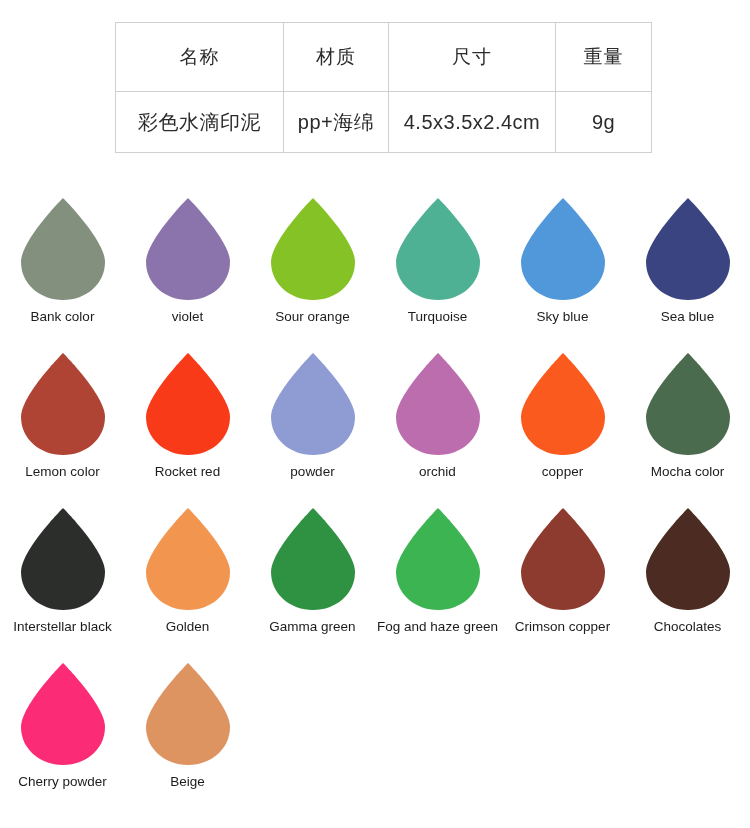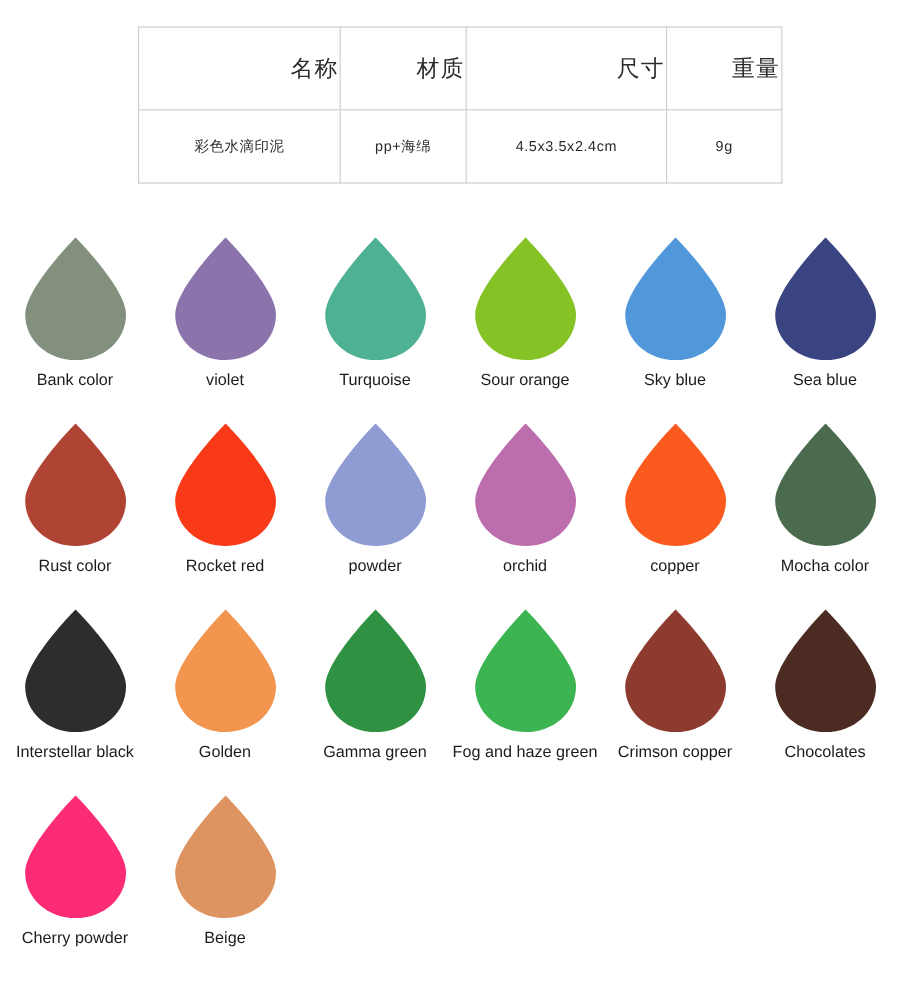--- a/index.html
+++ b/index.html
@@ -35,25 +35,24 @@
     border: 1px solid #cfcfcf;
     text-align: center;
     vertical-align: middle;
     font-weight: normal;
     color: #2b2b2b;
   }
   table.spec thead td {
     height: 66px;
     font-size: 19px;
     letter-spacing: 1px;
-    text-align: right;
   }
   table.spec tbody td {
     height: 58px;
-    font-size: 12px;
+    font-size: 20px;
     letter-spacing: 0.5px;
   }
   col.c-name  { width: 168px; }
   col.c-mat   { width: 105px; }
   col.c-size  { width: 167px; }
   col.c-weight{ width: 96px; }
 
   
   #swatch-grid {
     position: absolute;
@@ -133,56 +132,56 @@
       <div class="drop">
         <svg viewBox="0 0 88 106" xmlns="http://www.w3.org/2000/svg">
           <path d="M44 2 C44 2 86 44 86 66 C86 88 67 104 44 104 C21 104 2 88 2 66 C2 44 44 2 44 2 Z" fill="#8a74ab"></path>
         </svg>
       </div>
       <div class="swatch-label">violet</div>
     </div>
     <div class="swatch-cell">
       <div class="drop">
         <svg viewBox="0 0 88 106" xmlns="http://www.w3.org/2000/svg">
+          <path d="M44 2 C44 2 86 44 86 66 C86 88 67 104 44 104 C21 104 2 88 2 66 C2 44 44 2 44 2 Z" fill="#85c226"></path>
+        </svg>
+      </div>
+      <div class="swatch-label">Sour orange</div>
+    </div>
+    <div class="swatch-cell">
+      <div class="drop">
+        <svg viewBox="0 0 88 106" xmlns="http://www.w3.org/2000/svg">
           <path d="M44 2 C44 2 86 44 86 66 C86 88 67 104 44 104 C21 104 2 88 2 66 C2 44 44 2 44 2 Z" fill="#4eb193"></path>
         </svg>
       </div>
       <div class="swatch-label">Turquoise</div>
     </div>
     <div class="swatch-cell">
       <div class="drop">
         <svg viewBox="0 0 88 106" xmlns="http://www.w3.org/2000/svg">
-          <path d="M44 2 C44 2 86 44 86 66 C86 88 67 104 44 104 C21 104 2 88 2 66 C2 44 44 2 44 2 Z" fill="#85c226"></path>
-        </svg>
-      </div>
-      <div class="swatch-label">Sour orange</div>
-    </div>
-    <div class="swatch-cell">
-      <div class="drop">
-        <svg viewBox="0 0 88 106" xmlns="http://www.w3.org/2000/svg">
           <path d="M44 2 C44 2 86 44 86 66 C86 88 67 104 44 104 C21 104 2 88 2 66 C2 44 44 2 44 2 Z" fill="#5198db"></path>
         </svg>
       </div>
       <div class="swatch-label">Sky blue</div>
     </div>
     <div class="swatch-cell">
       <div class="drop">
         <svg viewBox="0 0 88 106" xmlns="http://www.w3.org/2000/svg">
           <path d="M44 2 C44 2 86 44 86 66 C86 88 67 104 44 104 C21 104 2 88 2 66 C2 44 44 2 44 2 Z" fill="#3a4480"></path>
         </svg>
       </div>
       <div class="swatch-label">Sea blue</div>
     </div>
     <div class="swatch-cell">
       <div class="drop">
         <svg viewBox="0 0 88 106" xmlns="http://www.w3.org/2000/svg">
           <path d="M44 2 C44 2 86 44 86 66 C86 88 67 104 44 104 C21 104 2 88 2 66 C2 44 44 2 44 2 Z" fill="#b04434"></path>
         </svg>
       </div>
-      <div class="swatch-label">Rust color</div>
+      <div class="swatch-label">Lemon color</div>
     </div>
     <div class="swatch-cell">
       <div class="drop">
         <svg viewBox="0 0 88 106" xmlns="http://www.w3.org/2000/svg">
           <path d="M44 2 C44 2 86 44 86 66 C86 88 67 104 44 104 C21 104 2 88 2 66 C2 44 44 2 44 2 Z" fill="#f93a18"></path>
         </svg>
       </div>
       <div class="swatch-label">Rocket red</div>
     </div>
     <div class="swatch-cell">

